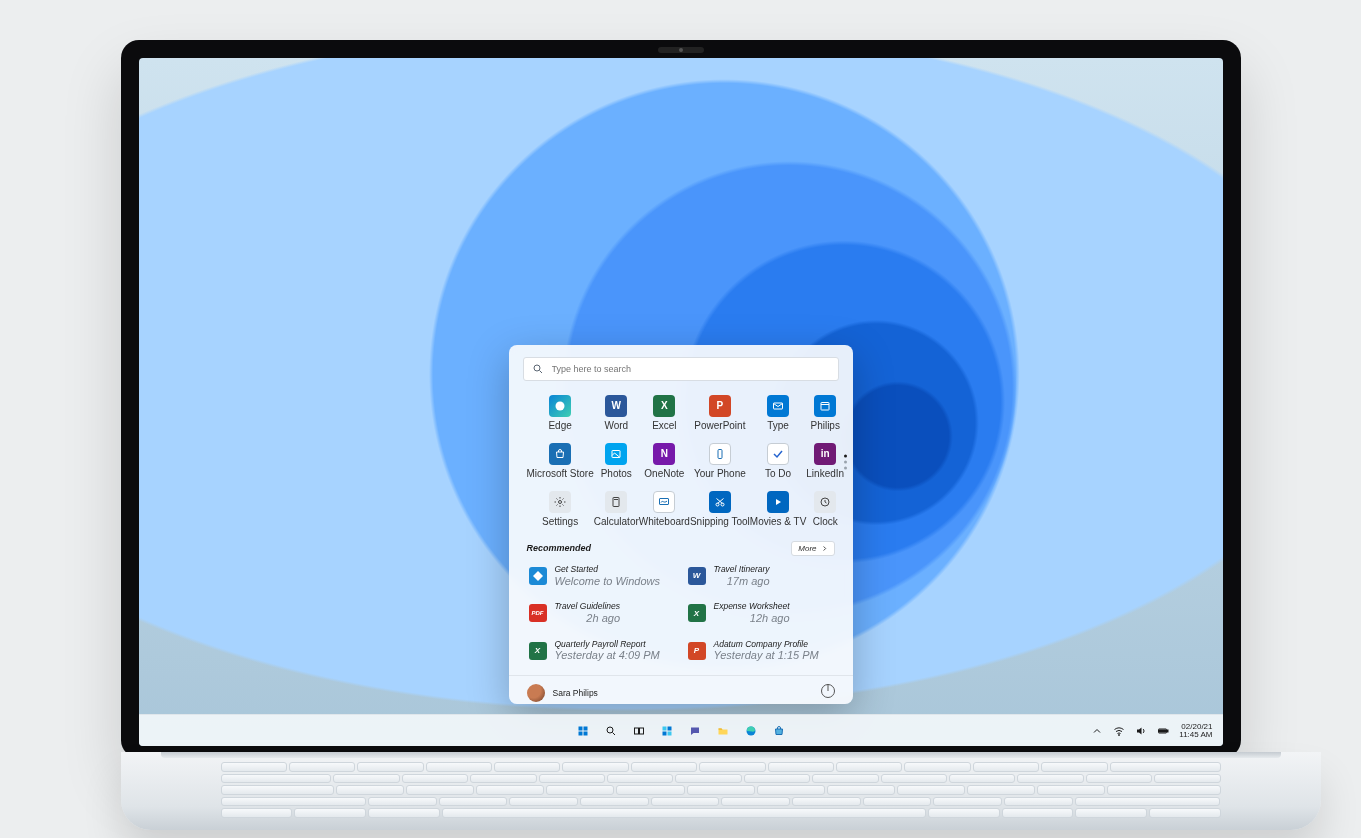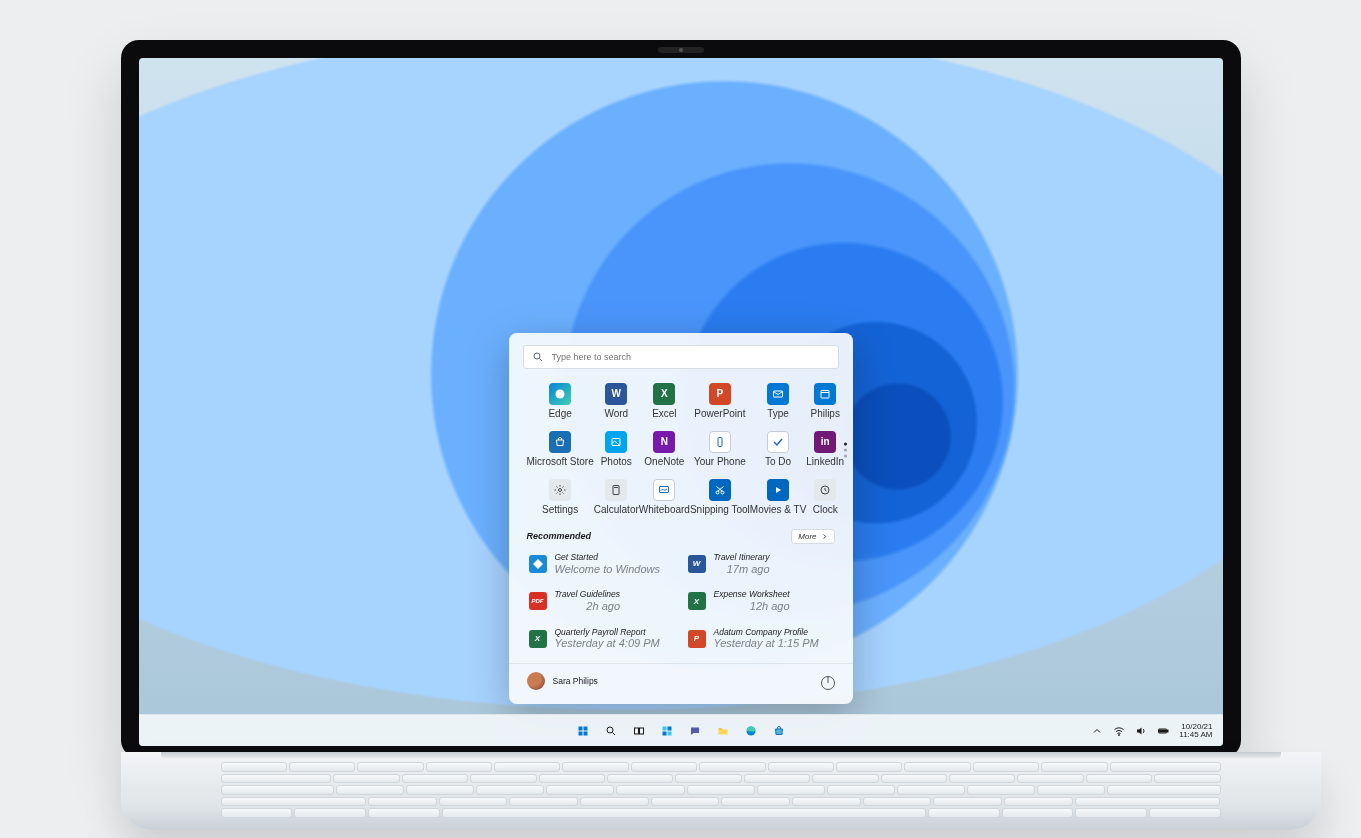--- a/index.html
+++ b/index.html
@@ -39,21 +39,21 @@
   .page-dots span{width:3px;height:3px;border-radius:50%;background:#9aa3ad;}
   .page-dots span.active{background:#1b1b1b;}
 
   .rec{display:grid;grid-template-columns:1fr 1fr;gap:9px 10px;margin-top:4px;margin-bottom:10px;}
   .rec-item{display:flex;align-items:center;gap:8px;padding:3px 2px;border-radius:4px;cursor:pointer;}
   .ricon{width:18px;height:18px;border-radius:3px;display:flex;align-items:center;justify-content:center;color:#fff;font-size:8px;font-weight:700;flex:0 0 auto;}
   .rtext{display:flex;flex-direction:column;line-height:1.15;}
   .rtitle{font-size:8.5px;color:#1b1b1b;}
   .rsub{font-size:11px;color:#7a818a;text-align:right;}
 
-  .footer{display:flex;align-items:flex-end;justify-content:space-between;border-top:1px solid rgba(0,0,0,.07);padding:8px 18px 14px 18px;}
+  .footer{display:flex;align-items:flex-start;justify-content:space-between;border-top:1px solid rgba(0,0,0,.07);padding:8px 18px 2px 18px;}
   .user{display:flex;align-items:center;gap:8px;cursor:pointer;}
   .avatar{width:18px;height:18px;border-radius:50%;background:radial-gradient(circle at 35% 35%, #c97b52 0 45%, #6b3b26 100%);}
   .user span{font-size:8.5px;}
   .pwr{width:14px;height:14px;border:1px solid #555;border-radius:50%;position:relative;cursor:pointer;}
   .pwr::after{content:"";position:absolute;left:50%;top:-1px;width:1px;height:7px;background:#555;transform:translateX(-50%);}
 
   
   .taskbar{position:absolute;left:0;right:0;bottom:0;height:32px;background:rgba(242,246,250,.92);border-top:1px solid rgba(0,0,0,.05);display:flex;align-items:center;}
   .tb-center{position:absolute;left:50%;transform:translateX(-50%);display:flex;align-items:center;gap:6px;}
   .tb-item{width:22px;height:22px;border-radius:3px;display:flex;align-items:center;justify-content:center;cursor:pointer;}
@@ -395,21 +395,21 @@
             <svg viewBox="0 0 24 24" fill="none" stroke="#1b1b1b" stroke-width="2" style="cursor:pointer">
                 <polygon points="4 9 8 9 13 5 13 19 8 15 4 15" fill="#1b1b1b" stroke="none"></polygon>
                 <path d="M16 8a5 5 0 0 1 0 8"></path>
               </svg>
             <svg viewBox="0 0 24 24" fill="none" stroke="#1b1b1b" stroke-width="2" style="cursor:pointer">
                 <rect x="3" y="8" width="16" height="8" rx="1"></rect>
                 <rect x="20" y="10" width="2" height="4" fill="#1b1b1b"></rect>
                 <rect x="5" y="10" width="12" height="4" fill="#1b1b1b"></rect>
               </svg>
             <div class="clock" style="cursor:pointer">
-              <span>10/20/21</span>
+              <span>02/20/21</span>
               <span>11:45 AM</span>
             </div>
           </div>
         </div>
 
       </div>
     </div>
 
     <div class="deck">
       <div class="hinge"></div>

